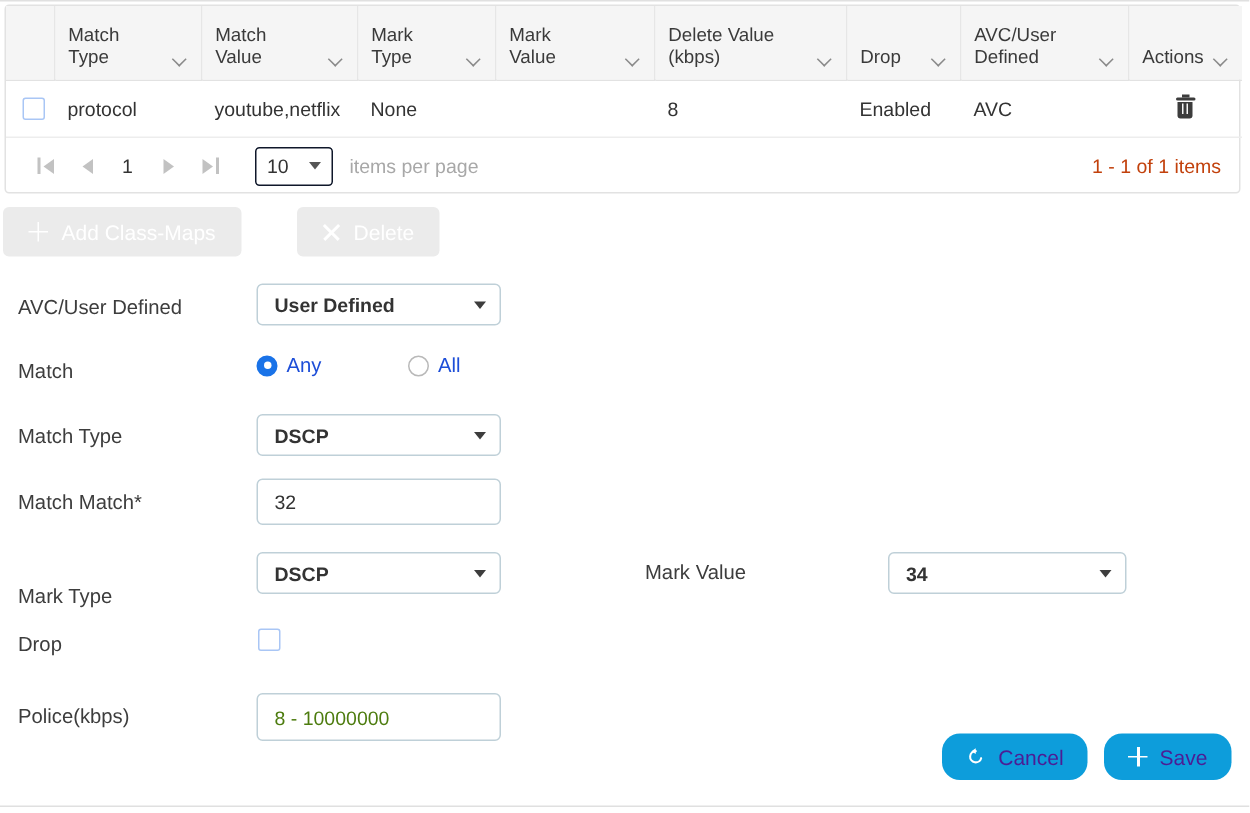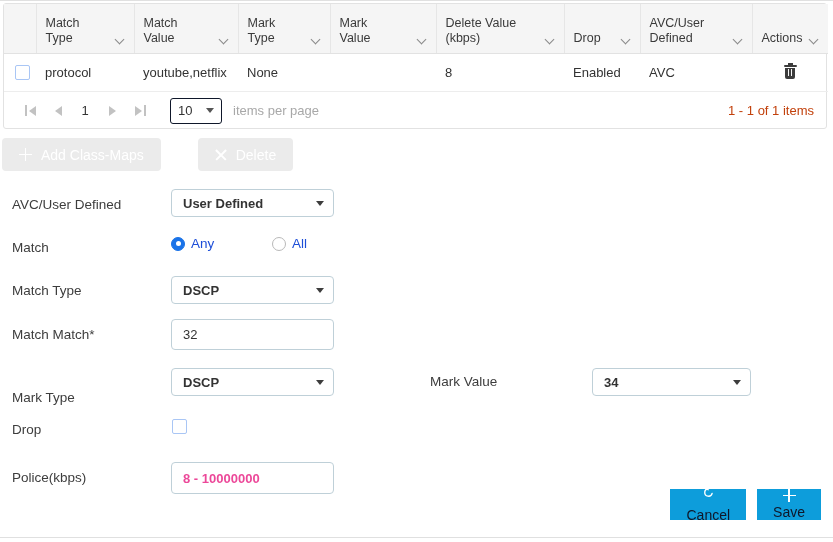--- a/index.html
+++ b/index.html
@@ -163,43 +163,43 @@
     border:1px solid #bfd0d8; border-radius:4px; background:#fff;
     height:28px; display:flex; align-items:center; justify-content:space-between;
     padding:0 9px 0 11px; font-size:13px; color:#333;font-weight:bold;
   }
   .sel .caret { width:0;height:0;border-left:4.5px solid transparent;border-right:4.5px solid transparent;border-top:5.5px solid #3d3d3d; }
   .txt {
     border:1px solid #bfd0d8; border-radius:4px; background:#fff;
     height:31px; display:flex; align-items:center; padding:0 11px;
     font-size:13px; color:#333;
   }
-  .txt.ph { color:#ec4899;font-weight:bold; }
+  .txt.ph { color:#4d7c0f; }
 
   .radios { display:flex; align-items:center; }
   .radio { display:flex; align-items:center; gap:6px; font-size:13.5px; color:#1d4ed8; }
   .rdot {
     width:14px; height:14px; border-radius:50%;
     border:1.4px solid #b9b9b9; background:#fff; position:relative; flex:none;
   }
   .rdot.on { border-color:#1a73e8; background:#1a73e8; }
   .rdot.on::after {
     content:""; position:absolute; left:3.6px; top:3.6px; width:5.4px; height:5.4px;
     border-radius:50%; background:#fff;
   }
   .cbox {
     width:15px; height:15px; border:1.6px solid #a9c6f5; border-radius:2px; background:#fff;
   }
 
   
   .footer-btns { position:absolute; right:12px; top:489px; display:flex; gap:11px; }
   .btn-blue {
-    height:31px; border-radius:0; background:#0d9ddb; color:#0f172a;
+    height:31px; border-radius:12px; background:#0d9ddb; color:#4c1d95;
     display:flex; align-items:center; justify-content:center; gap:8px;
-    padding:0 16px; font-size:14px; border:none; cursor:pointer; white-space:nowrap;flex-direction:column;
+    padding:0 16px; font-size:14px; border:none; cursor:pointer; white-space:nowrap;
   }
   .undo-ico {
     position:relative; width:13px; height:13px; display:inline-block;
   }
   .undo-ico svg { display:block; }
   .plus-w { position:relative; width:13px; height:13px; display:inline-block; }
   .plus-w::before { content:""; position:absolute; left:0; top:5.8px; width:13px; height:1.7px; background:#fff; }
   .plus-w::after  { content:""; position:absolute; left:5.8px; top:0; width:1.7px; height:13px; background:#fff; }
 
   .bottom-rule { position:absolute; left:0; top:537px; width:833px; height:1px; background:#e0e0e0; }

